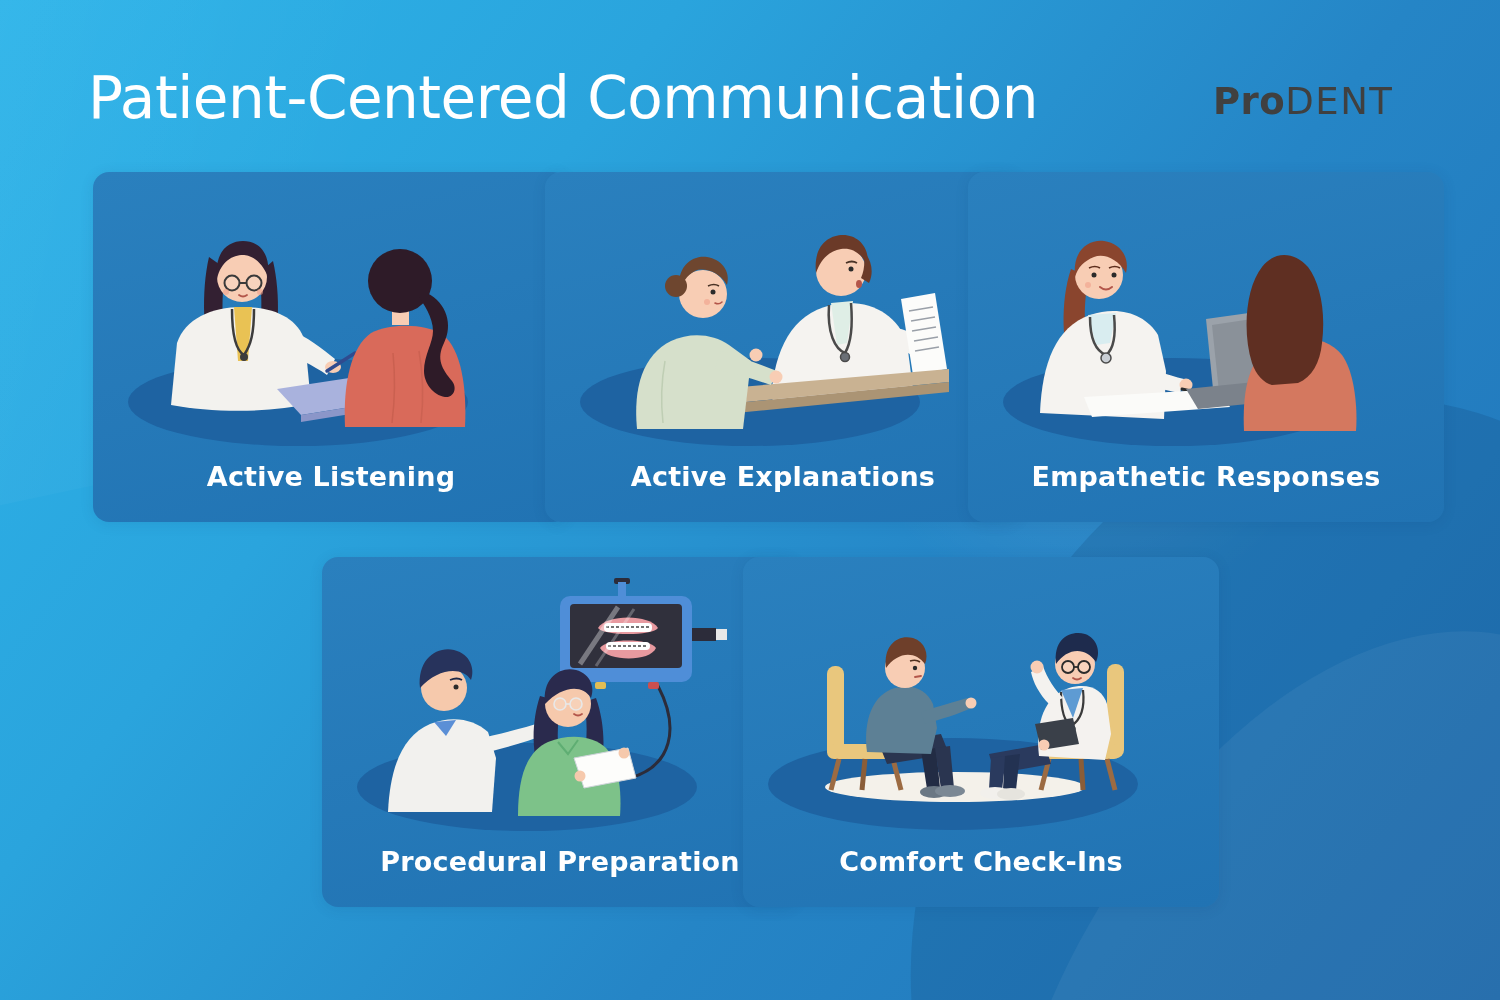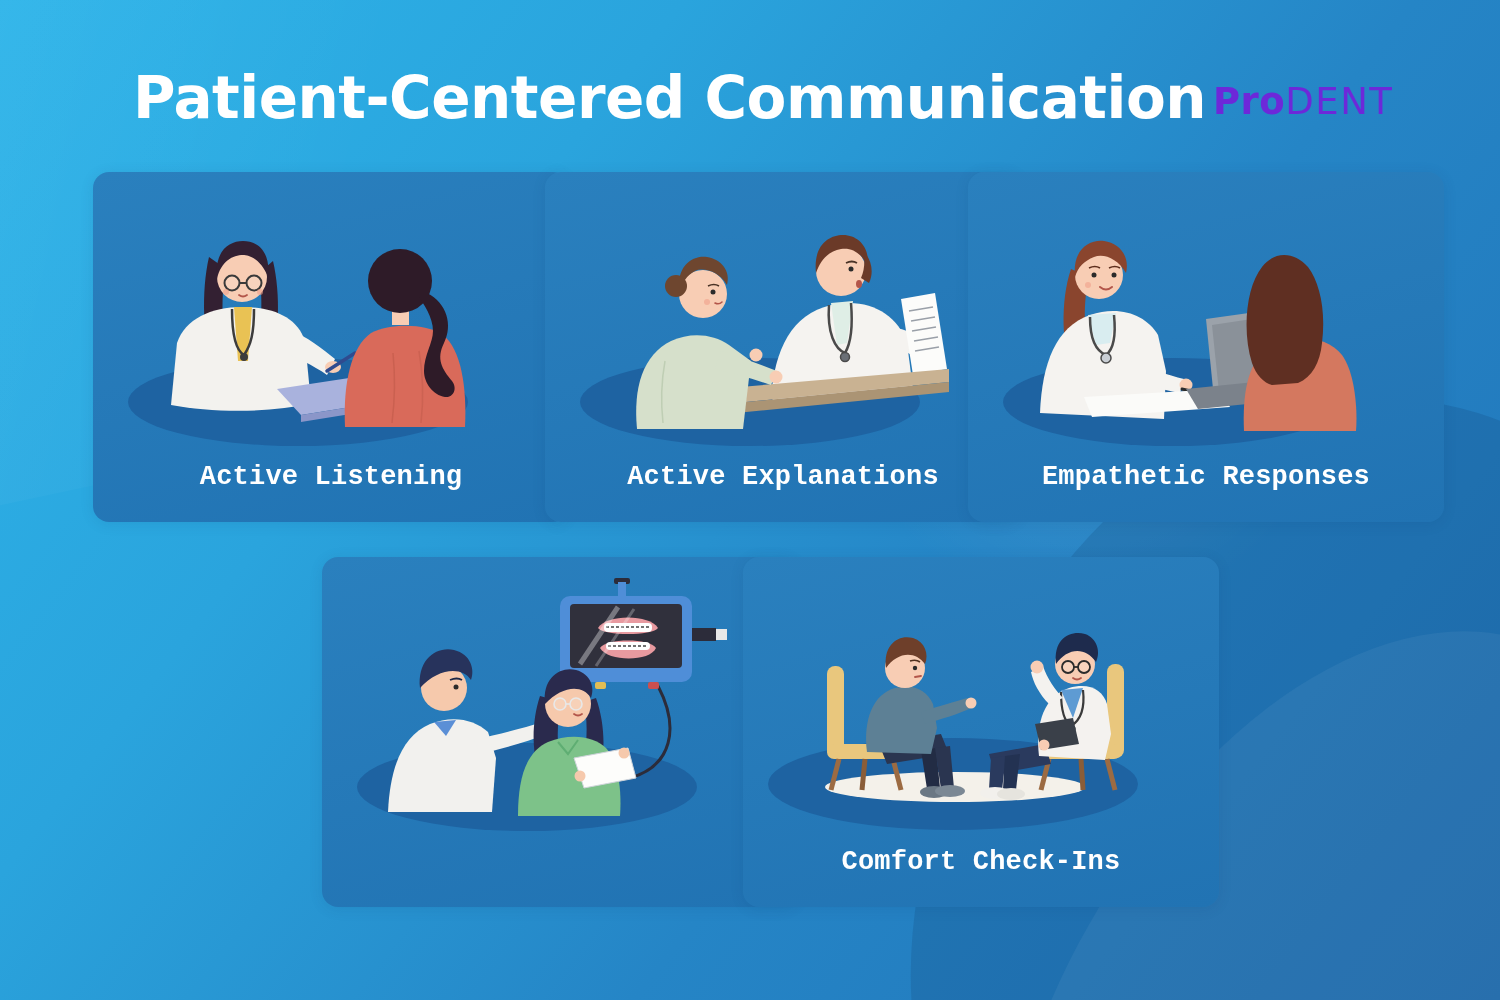--- a/index.html
+++ b/index.html
@@ -24,31 +24,30 @@
     position:absolute; right:-260px; bottom:-380px; width:820px; height:980px; border-radius:45%;
     background:rgba(13,52,96,0.16); transform:rotate(24deg); pointer-events:none;
   }
   .bg-swoosh2 {
     position:absolute; right:-120px; bottom:-500px; width:560px; height:900px; border-radius:48%;
     background:rgba(255,255,255,0.05); transform:rotate(30deg); pointer-events:none;
   }
 
   .header-title {
     position:absolute; left:88px; top:64px;
-    color:#ffffff; font-size:58px; font-weight:bold; letter-spacing:-0.5px;margin-left:45px;
-  }
-  .logo { position:absolute; left:1213px; top:80px; color:#6d28d9; font-size:37px; letter-spacing:0.5px; white-space:nowrap; }
+    color:#ffffff; font-size:58px; font-weight:normal; letter-spacing:-0.5px;
+  }
+  .logo { position:absolute; left:1213px; top:80px; color:#404040; font-size:37px; letter-spacing:0.5px; white-space:nowrap; }
   .logo .b { font-weight:bold; }
   .logo .l { font-weight:normal; letter-spacing:1.5px; }
 
   .card {
     position:absolute; width:476px; height:350px; border-radius:16px;
     background:linear-gradient(165deg,#2a80be 0%,#2173b3 100%);
     box-shadow:0 2px 14px rgba(10,50,95,0.10);
-    font-family:Liberation Mono, monospace;
   }
   .card-1 { left:93px;  top:172px; }
   .card-2 { left:545px; top:172px; }
   .card-3 { left:968px;top:172px; }
   .card-4 { left:322px; top:557px; }
   .card-5 { left:743px; top:557px; }
 
   .illus { position:absolute; left:0; top:18px; width:420px; height:262px; }
   .caption {
     position:absolute; left:0; right:0; bottom:30px; text-align:center;
@@ -236,20 +235,21 @@
       <path d="M223,128 C220,100 240,90 254,94 C269,98 273,112 269,122 C260,108 240,110 223,128 Z" fill="#2a2a4d"></path>
       <circle cx="238" cy="128" r="6" fill="rgba(255,255,255,0.15)" stroke="#e8e8e8" stroke-width="1.6"></circle>
       <circle cx="254" cy="128" r="6" fill="rgba(255,255,255,0.15)" stroke="#e8e8e8" stroke-width="1.6"></circle>
       <line x1="244" y1="128" x2="248" y2="128" stroke="#e8e8e8" stroke-width="1.6"></line>
       <path d="M252,138 Q256,141 260,138" stroke="#b3564a" stroke-width="1.8" fill="none" stroke-linecap="round"></path>
       <polygon points="252,182 306,172 314,202 262,212" fill="#fdfdfb" stroke="#cfd4da" stroke-width="1"></polygon>
       <circle cx="258" cy="200" r="5.5" fill="#f6c9ac"></circle>
       <circle cx="302" cy="177" r="5.5" fill="#f6c9ac"></circle>
     </g>
   </svg>
+  <div class="caption">Procedural Preparation</div>
 </div>
 
 <div class="card card-5">
   <svg class="illus" viewBox="0 0 420 260">
     <ellipse cx="210" cy="208" rx="185" ry="46" fill="#1E63A2"></ellipse>
     <ellipse cx="212" cy="211" rx="130" ry="15" fill="#f4f1ea"></ellipse>
     <g>
       <rect x="84" y="90" width="17" height="92" rx="8" fill="#e9c77d"></rect>
       <rect x="84" y="168" width="80" height="15" rx="7" fill="#e9c77d"></rect>
       <line x1="96" y1="183" x2="88" y2="214" stroke="#9c6b42" stroke-width="5"></line>

